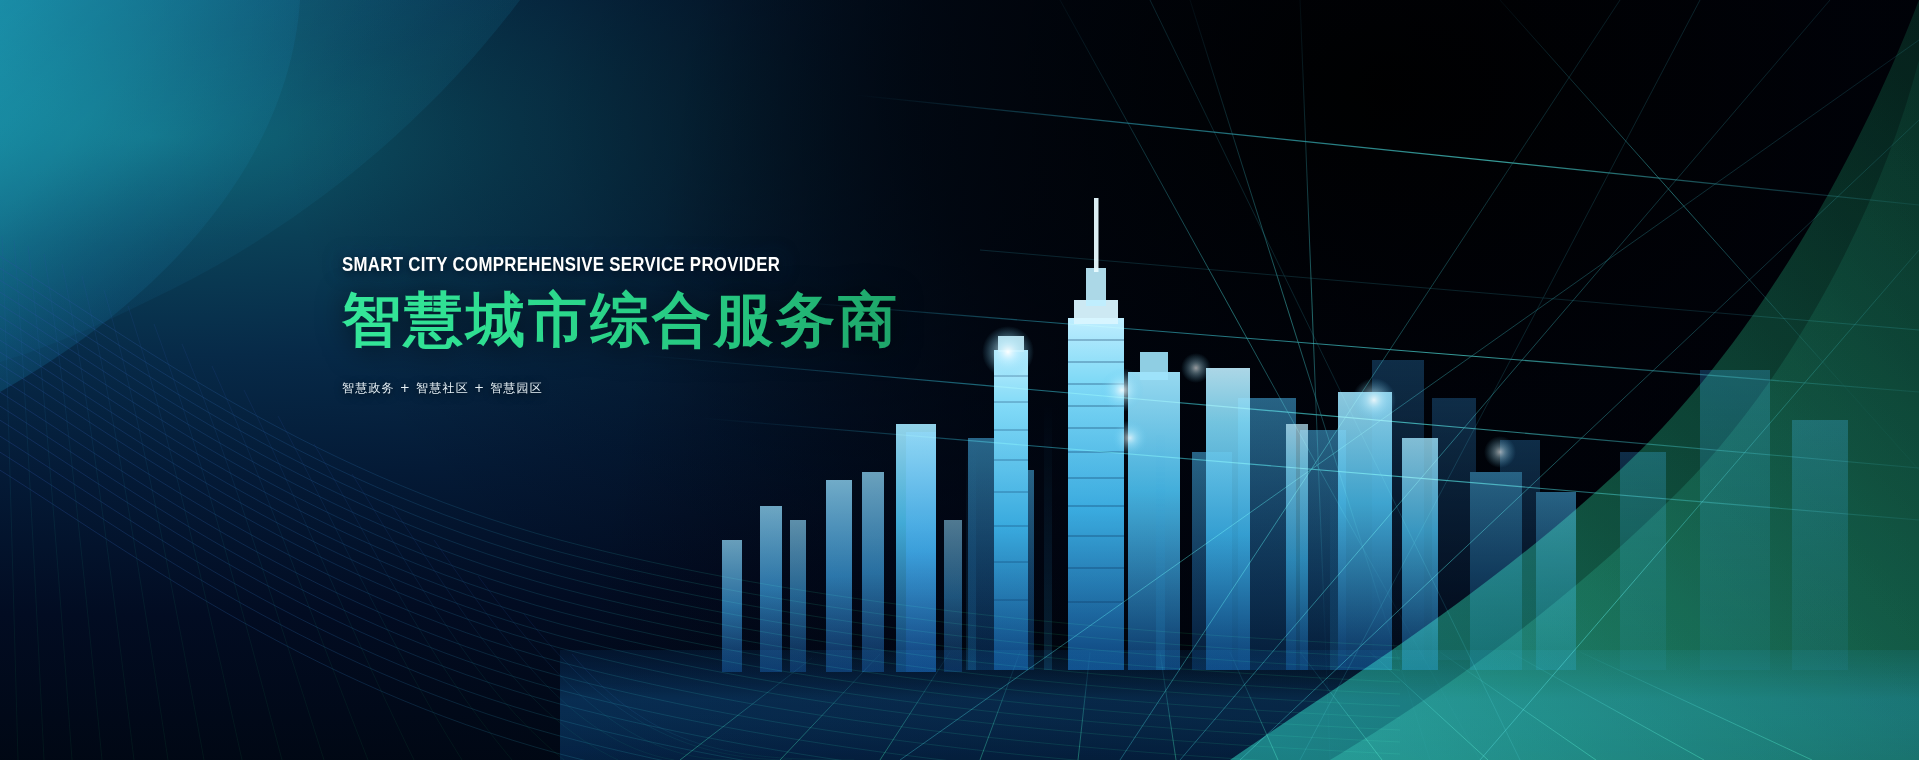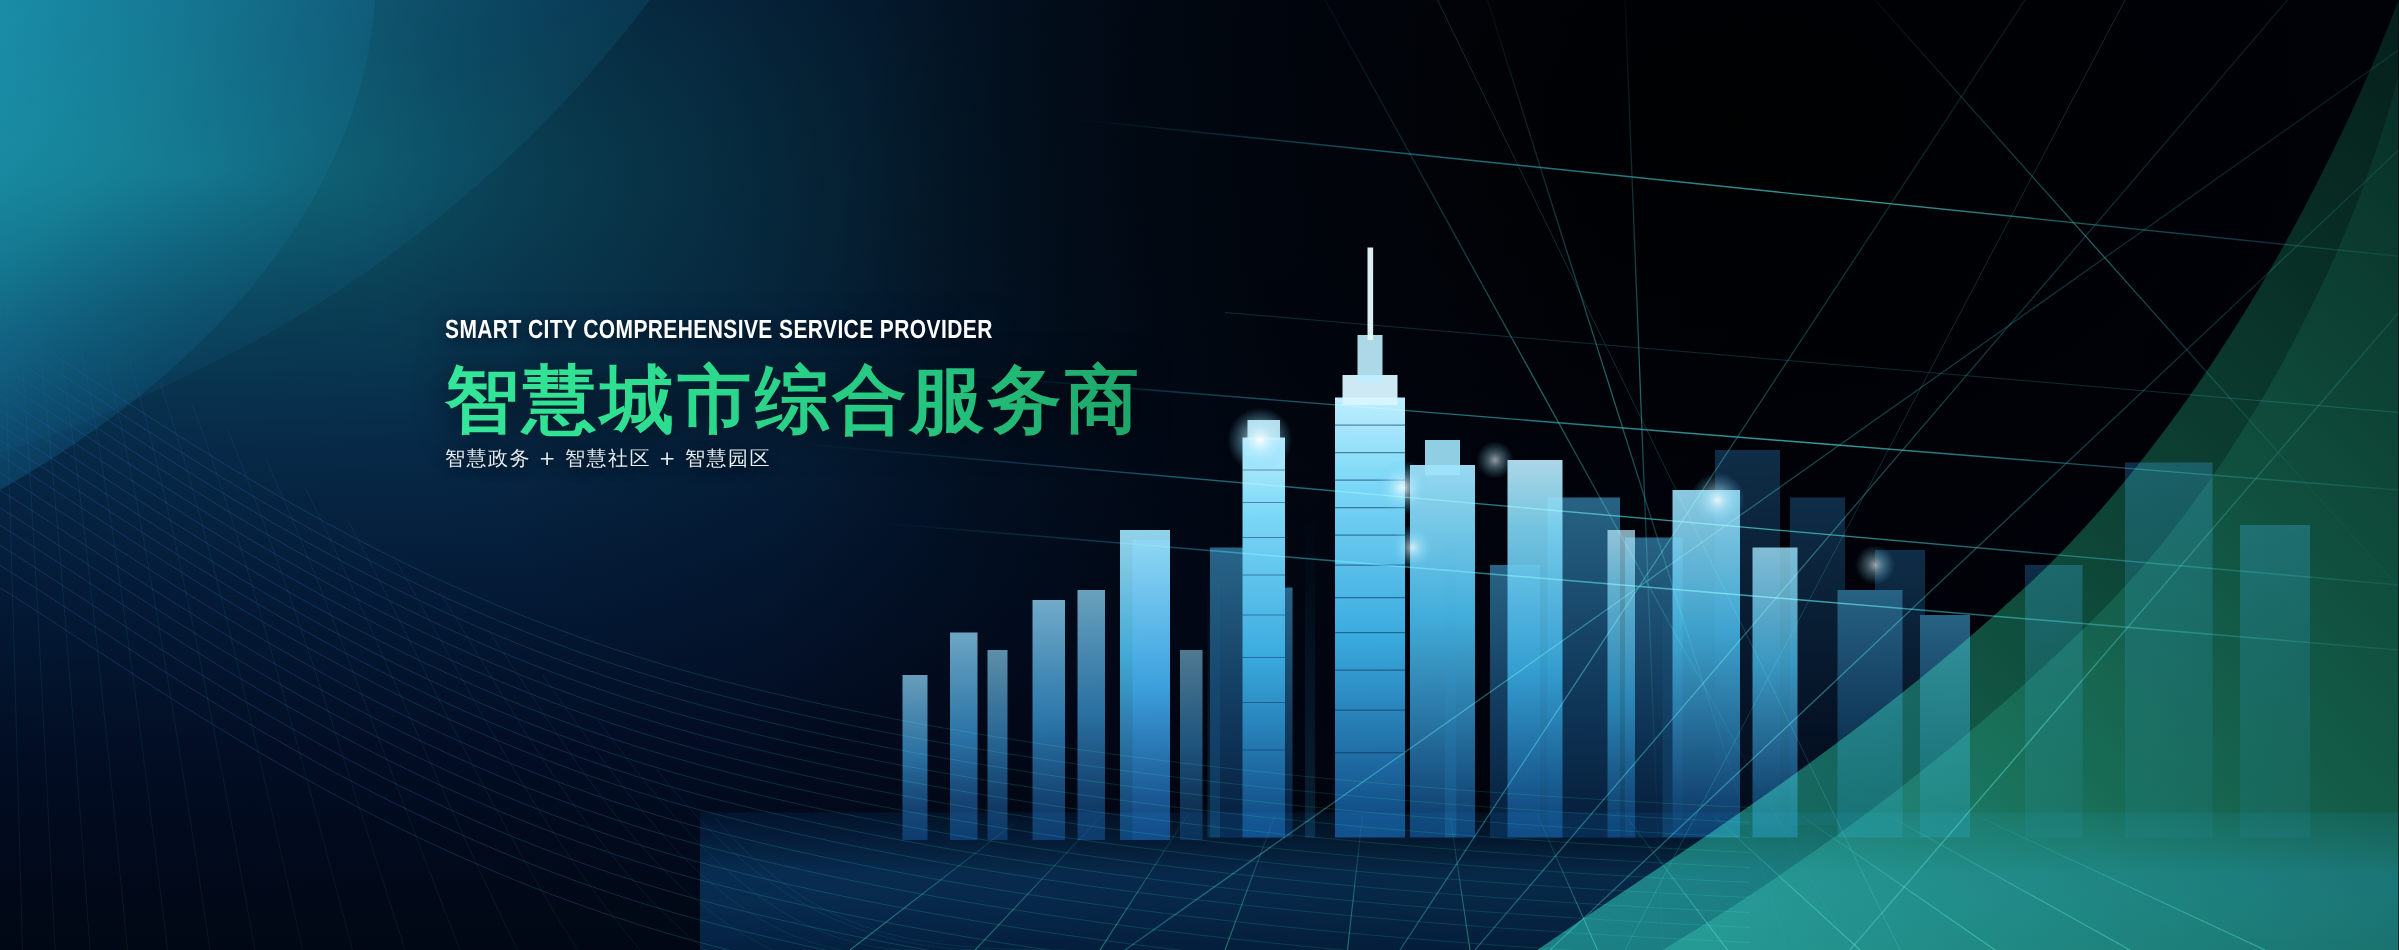--- a/index.html
+++ b/index.html
@@ -39,21 +39,21 @@
   
   #city { mix-blend-mode:screen; }
   #ground { mix-blend-mode:screen; opacity:.9; }
 
   
   #green-swoosh { mix-blend-mode:screen; opacity:.85; }
 
   
   #text-block {
     position:absolute;
-    left:356px; top:252px;
+    left:342px; top:252px;
     width:760px;
     z-index:40;
   }
   #eyebrow {
     font-size:21px;
     font-weight:700;
     letter-spacing:.4px;
     color:#ffffff;
     white-space:nowrap;
     transform:scaleX(.80);
@@ -70,22 +70,22 @@
     white-space:nowrap;
     background:linear-gradient(95deg,#35e79a 0%,#2ddc8f 24%,#25c47e 52%,#1da066 76%,#16814f 100%);
     -webkit-background-clip:text;
     background-clip:text;
     color:transparent;
     -webkit-text-fill-color:transparent;
     filter:drop-shadow(0 3px 14px rgba(0,0,0,.6));
     font-family:Liberation Serif, serif;
   }
   #subtitle {
-    margin-top:4px;
-    font-size:16px;
+    margin-top:27px;
+    font-size:12px;
     font-weight:400;
     letter-spacing:1.2px;
     color:#e9f3f8;
     white-space:nowrap;
     text-shadow:0 2px 9px rgba(0,0,0,.8);
     font-family:"DejaVu Sans","Liberation Sans",sans-serif;
   }
 </style>
 </head>
 <body>

